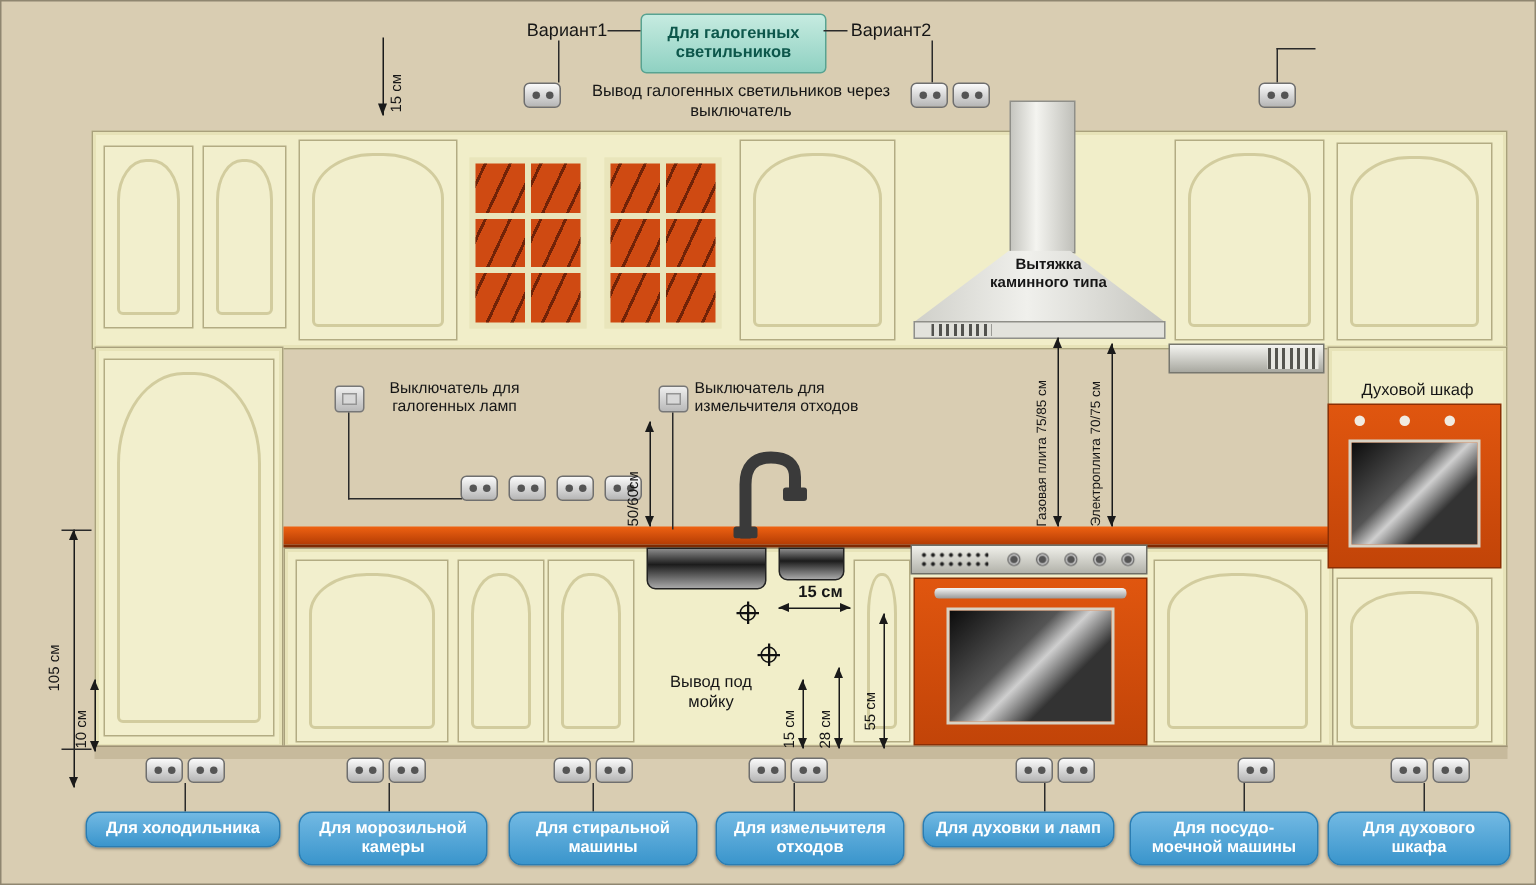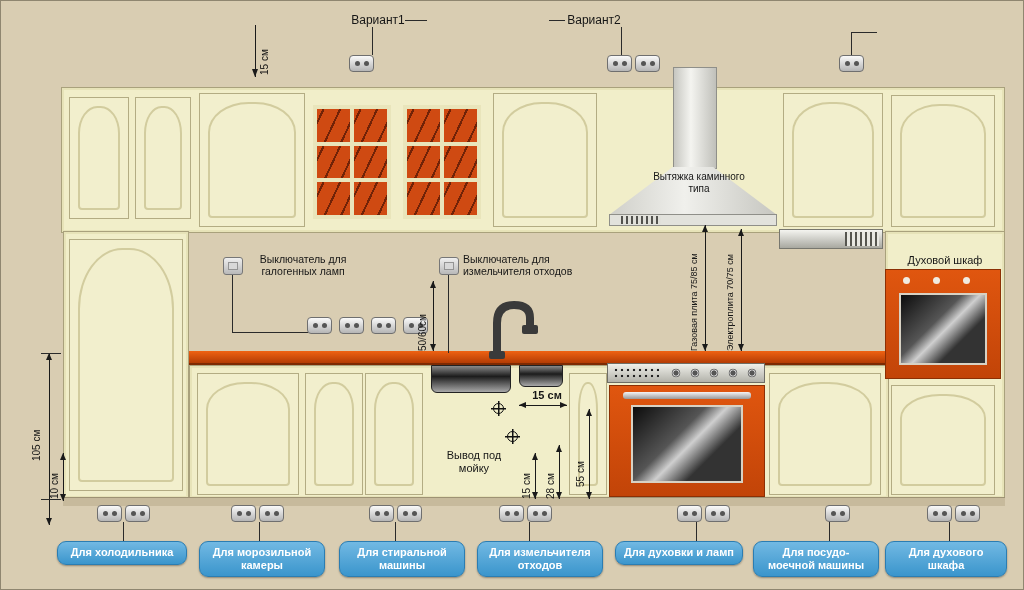--- a/index.html
+++ b/index.html
@@ -74,21 +74,21 @@
   <div class="door" style="left:304px;top:372px;width:58px;height:122px"></div>
   <div class="door" style="left:364px;top:372px;width:58px;height:122px"></div>
   <div class="door" style="left:568px;top:372px;width:38px;height:122px"></div>
   <div class="door" style="left:768px;top:372px;width:112px;height:122px"></div>
   <div class="door" style="left:890px;top:384px;width:104px;height:110px"></div>
 
   <div style="position:absolute;left:672px;top:66px;width:44px;height:102px;background:linear-gradient(90deg,#c6c6c0,#f4f4f0 40%,#c0c0ba);border:1px solid #8f8f89"></div>
   <div style="position:absolute;left:608px;top:166px;width:168px;height:48px;clip-path:polygon(38% 0,62% 0,100% 100%,0 100%);background:linear-gradient(90deg,#cfcfc9,#f0f0ec 45%,#c6c6c0)"></div>
   <div style="position:absolute;left:608px;top:213px;width:168px;height:12px;background:#e2e2dc;border:1px solid #8f8f89"></div>
   <div style="position:absolute;left:620px;top:215px;width:40px;height:8px;background:repeating-linear-gradient(90deg,#52524e 0 2px,#e0e0da 2px 5px)"></div>
-  <div class="txt" style="left:650px;top:170px;width:96px;font-size:10px;font-weight:normal">Вытяжка каминного типа</div>
+  <div class="txt" style="left:650px;top:170px;width:96px;font-size:10px;font-weight:bold">Вытяжка каминного типа</div>
 
   <div style="position:absolute;left:778px;top:228px;width:104px;height:20px;background:linear-gradient(180deg,#f4f4f0,#a8a8a0);border:1px solid #77776f"></div>
   <div style="position:absolute;left:844px;top:231px;width:34px;height:14px;background:repeating-linear-gradient(90deg,#55554f 0 2px,#e8e8e2 2px 5px)"></div>
   <div class="txt" style="left:898px;top:253px;width:92px">Духовой шкаф</div>
 
   <div style="position:absolute;left:188px;top:350px;width:700px;height:14px;background:linear-gradient(180deg,#ef6212,#b43c04);border-bottom:2px solid #7d2a02"></div>
 
   <div class="sink" style="left:430px;top:364px;width:80px;height:28px"></div>
   <div class="sink" style="left:518px;top:364px;width:44px;height:22px"></div>
   <svg style="position:absolute;left:466px;top:296px" width="80" height="62" viewBox="0 0 80 62">
@@ -102,21 +102,23 @@
   <div style="position:absolute;left:666px;top:364px;width:94px;height:16px;background-image:radial-gradient(circle 4px at 9px 8px,#555 2.2px,#ddd 3px,#555 4px,transparent 4.6px);background-size:19px 16px"></div>
   <div class="ovenframe" style="left:608px;top:384px;width:156px;height:112px"></div>
   <div style="position:absolute;left:622px;top:391px;width:128px;height:7px;background:linear-gradient(#f5f5f5,#999);border-radius:3px"></div>
   <div class="ovenwin" style="left:630px;top:404px;width:112px;height:78px"></div>
 
   <div class="ovenframe" style="left:884px;top:268px;width:116px;height:110px"></div>
   <span style="position:absolute;left:902px;top:276px;width:7px;height:7px;border-radius:50%;background:#f1ebe1;box-shadow:30px 0 0 #f1ebe1,60px 0 0 #f1ebe1"></span>
   <div class="ovenwin" style="left:898px;top:292px;width:88px;height:72px"></div>
 
   <div class="txt" style="left:348px;top:12px;width:58px;font-size:12px">Вариант1</div>
+  <div class="teal" style="left:426px;top:8px;width:124px;height:40px">Для галогенных светильников</div>
   <div class="txt" style="left:564px;top:12px;width:58px;font-size:12px">Вариант2</div>
+  <div class="txt" style="left:388px;top:54px;width:210px">Вывод галогенных светильников через выключатель</div>
 
   <div class="hline" style="left:404px;top:19px;width:22px"></div>
   <div class="hline" style="left:548px;top:19px;width:16px"></div>
   <div class="vline" style="left:371px;top:26px;height:28px"></div>
   <div class="vline" style="left:620px;top:26px;height:28px"></div>
   <div class="hline" style="left:850px;top:31px;width:26px"></div>
   <div class="vline" style="left:850px;top:31px;height:23px"></div>
 
   <div class="dimdown" style="left:254px;top:24px;height:52px"></div>
   <div class="vtext" style="left:258px;top:28px;height:46px">15 см</div>

